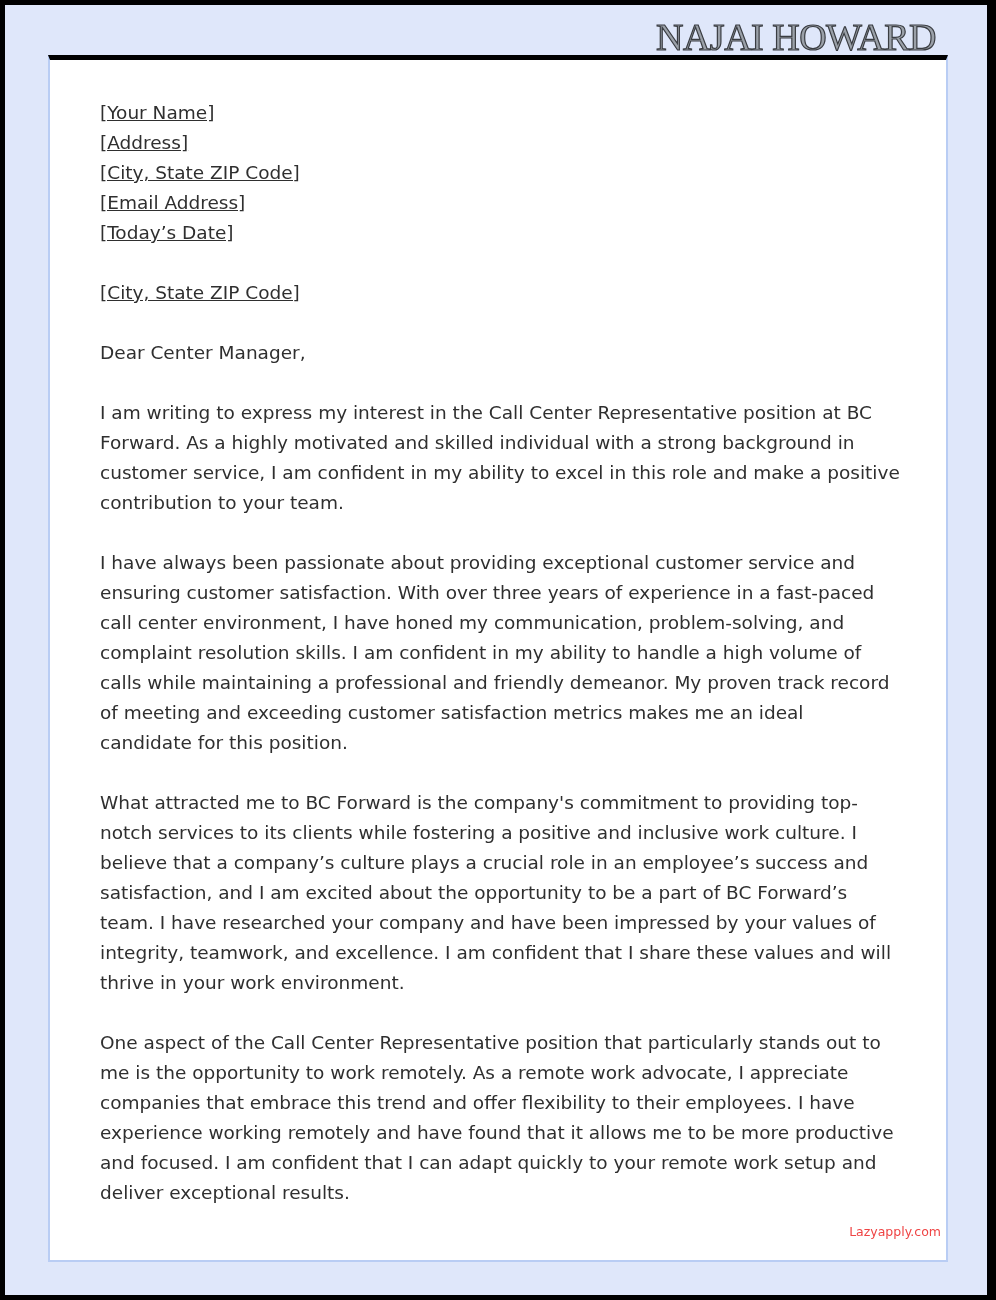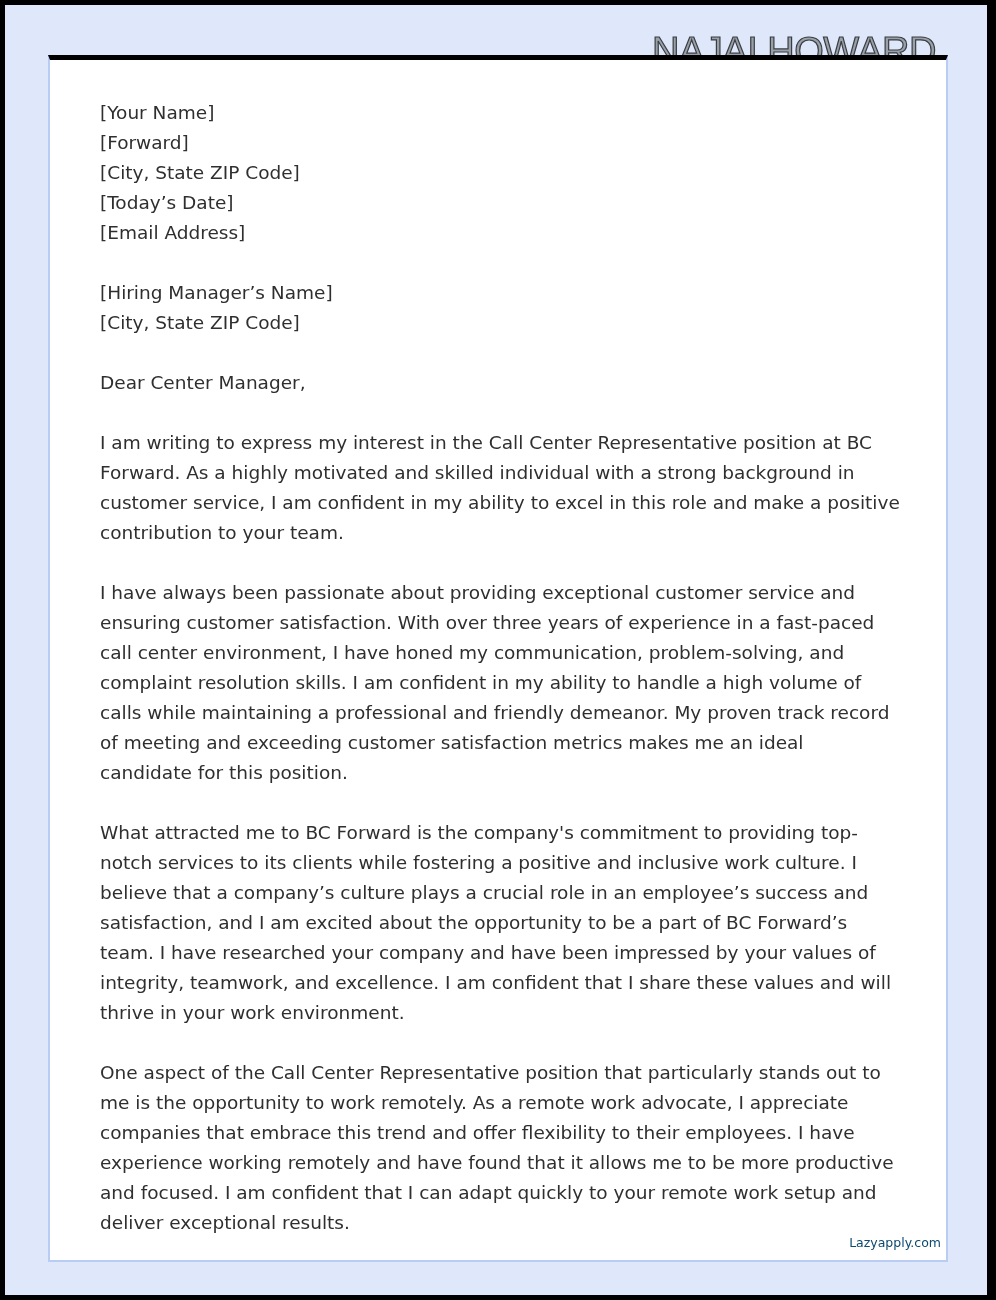--- a/index.html
+++ b/index.html
@@ -19,23 +19,23 @@
       left: 5px;
       top: 5px;
       width: 982px;
       height: 1290px;
       background: #dfe7fa;
       overflow: hidden;
     }
     .name-title {
       position: absolute;
       right: 51px;
-      top: 26px;
+      top: 12px;
       margin: 0;
-      font-family: Liberation Sans, sans-serif;
+      font-family: Liberation Serif, serif;
       font-weight: normal;
       font-size: 38px;
       letter-spacing: -0.5px;
       color: #9aa0a8;
       -webkit-text-stroke: 1.2px #3a3d42;
       line-height: 40px;
       white-space: nowrap;
     }
     .page {
       position: absolute;
@@ -56,50 +56,50 @@
       width: 800px;
       font-size: 18.5px;
       line-height: 30px;
       color: #2f2f2f;
     }
     .content p {
       margin: 0 0 30px 0;
     }
     .content .line {
       display: block;
+      text-decoration: underline;
     }
     .watermark {
       position: absolute;
       right: 5px;
-      bottom: 9px;
+      bottom: 20px;
       font-size: 12.5px;
-      color: #0c4a6e;
+      color: #ef4444;
       line-height: 16px;
     }
   </style>
 </head>
 <body>
 
 <div class="frame">
   <h1 class="name-title">NAJAI HOWARD</h1>
 
   <div class="page">
     <div class="watermark">Lazyapply.com</div>
   </div>
 
   <div class="content">
     <p>
       <span class="line">[Your Name]</span>
-      <span class="line">[Forward]</span>
+      <span class="line">[Address]</span>
       <span class="line">[City, State ZIP Code]</span>
+      <span class="line">[Email Address]</span>
       <span class="line">[Today’s Date]</span>
-      <span class="line">[Email Address]</span>
     </p>
     <p>
-      <span class="line">[Hiring Manager’s Name]</span>
       <span class="line">[City, State ZIP Code]</span>
     </p>
     <p>Dear Center Manager,</p>
     <p>I am writing to express my interest in the Call Center Representative position at BC Forward. As a highly motivated and skilled individual with a strong background in customer service, I am confident in my ability to excel in this role and make a positive contribution to your team.</p>
     <p>I have always been passionate about providing exceptional customer service and ensuring customer satisfaction. With over three years of experience in a fast-paced call center environment, I have honed my communication, problem-solving, and complaint resolution skills. I am confident in my ability to handle a high volume of calls while maintaining a professional and friendly demeanor. My proven track record of meeting and exceeding customer satisfaction metrics makes me an ideal candidate for this position.</p>
     <p>What attracted me to BC Forward is the company's commitment to providing top-notch services to its clients while fostering a positive and inclusive work culture. I believe that a company’s culture plays a crucial role in an employee’s success and satisfaction, and I am excited about the opportunity to be a part of BC Forward’s team. I have researched your company and have been impressed by your values of integrity, teamwork, and excellence. I am confident that I share these values and will thrive in your work environment.</p>
     <p>One aspect of the Call Center Representative position that particularly stands out to me is the opportunity to work remotely. As a remote work advocate, I appreciate companies that embrace this trend and offer flexibility to their employees. I have experience working remotely and have found that it allows me to be more productive and focused. I am confident that I can adapt quickly to your remote work setup and deliver exceptional results.</p>
 
   </div>
 </div>

